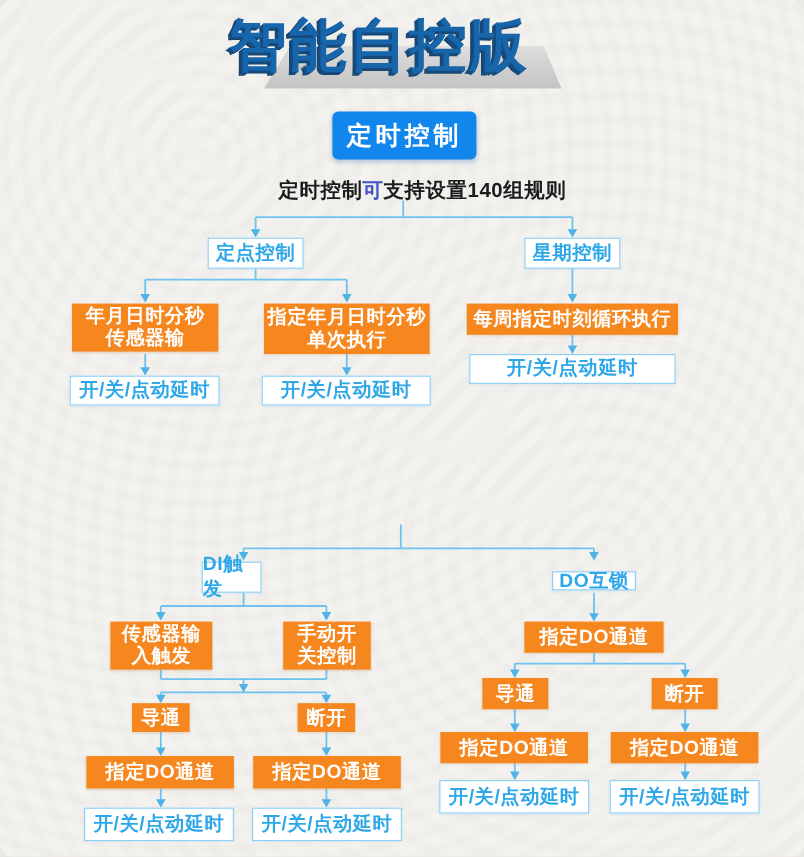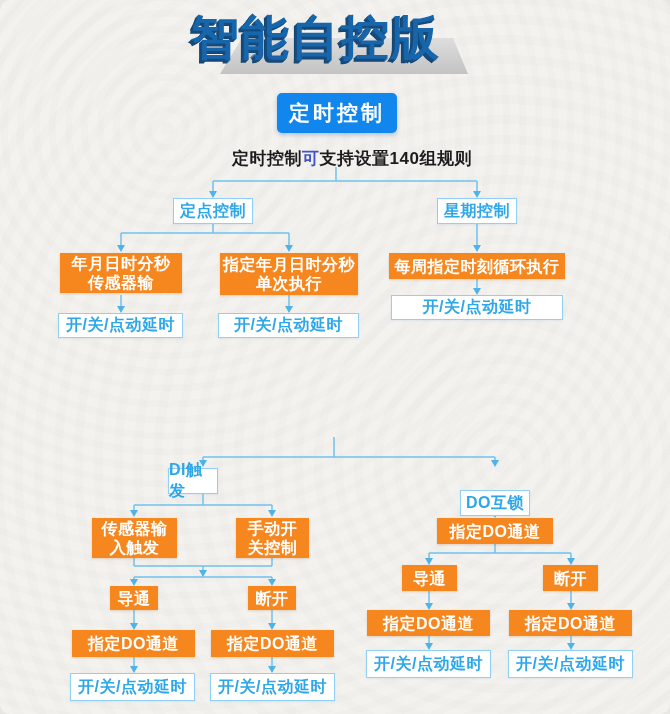--- a/index.html
+++ b/index.html
@@ -121,21 +121,21 @@
     <span>单次执行</span>
   </div>
 
   <div class="abs bluebox" style="left:58px;top:313px;width:125px;height:25px">开/关/点动延时</div>
   <div class="abs bluebox" style="left:218px;top:313px;width:141px;height:25px">开/关/点动延时</div>
   <div class="abs bluebox" style="left:391px;top:295px;width:172px;height:25px">开/关/点动延时</div>
 
 
 
   <div class="abs bluebox" style="left:168px;top:468px;width:50px;height:26px">DI触发</div>
-  <div class="abs bluebox" style="left:460px;top:490px;width:70px;height:26px">DO互锁</div>
+  <div class="abs bluebox" style="left:460px;top:476px;width:70px;height:16px">DO互锁</div>
 
   <div class="abs orangebox" style="left:236px;top:518px;width:73px;height:40px">
     <span>手动开</span>
     <span>关控制</span>
   </div>
   <div class="abs orangebox" style="left:92px;top:518px;width:85px;height:40px">
     <span>传感器输</span>
     <span>入触发</span>
   </div>
   <div class="abs orangebox" style="left:110px;top:586px;width:48px;height:24px">导通</div>

